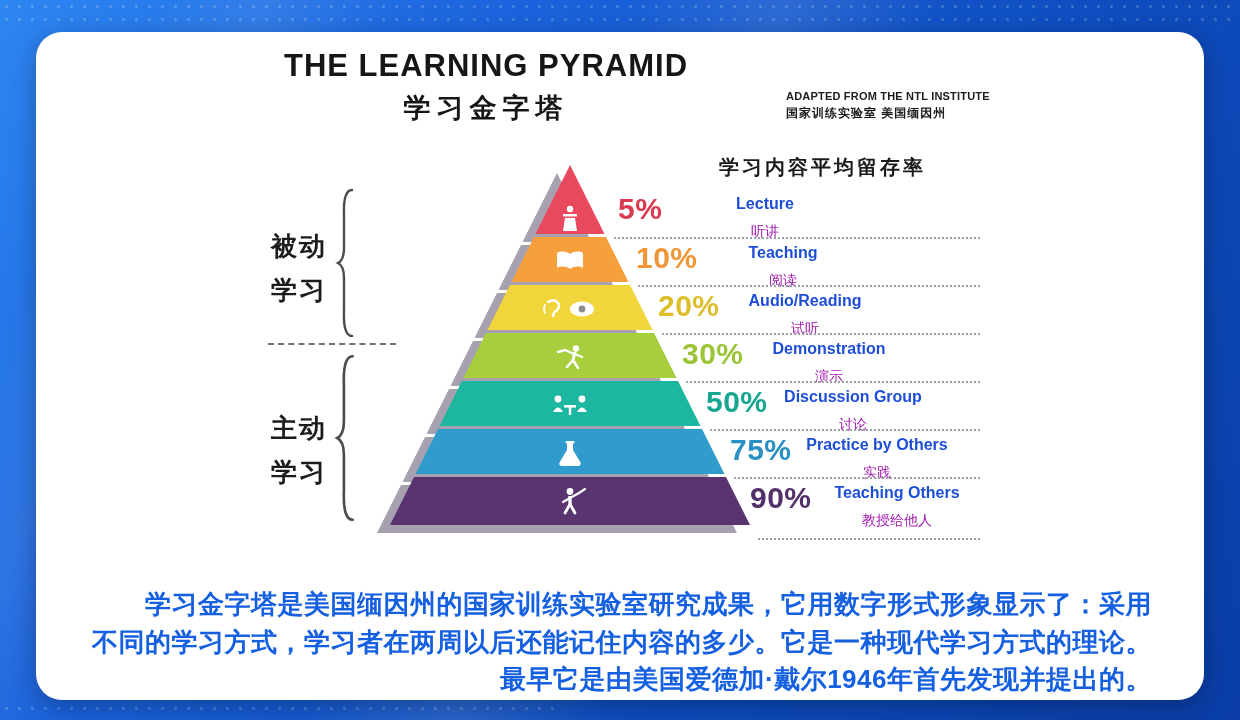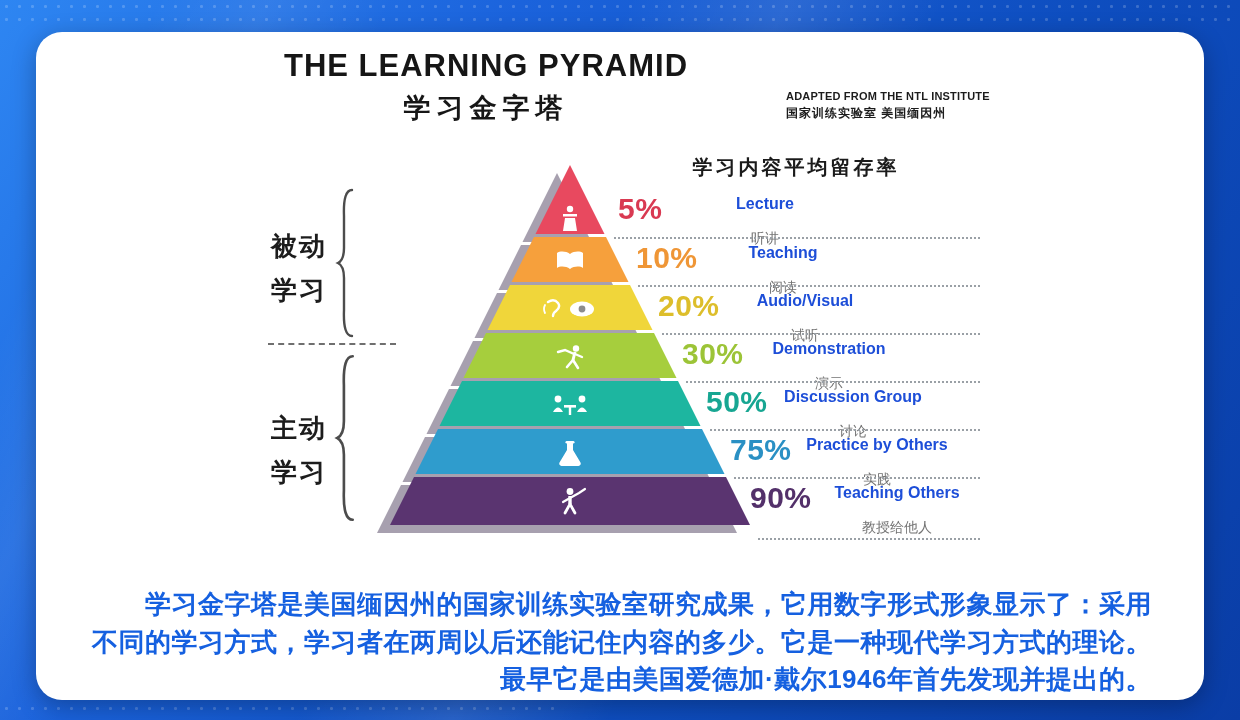--- a/index.html
+++ b/index.html
@@ -25,40 +25,40 @@
 
   .title-en { position:absolute; left:180px; top:16px; width:540px; text-align:center;
     font-size:31px; font-weight:bold; color:#161616; letter-spacing:1px; }
   .title-zh { position:absolute; left:180px; top:58px; width:540px; text-align:center;
     font-size:27px; font-weight:bold; color:#161616; letter-spacing:6px; }
 
   .attribution { position:absolute; left:750px; top:58px; width:240px; }
   .attribution .l1 { font-size:11px; font-weight:bold; color:#1c1c1c; letter-spacing:0.2px; }
   .attribution .l2 { font-size:12px; font-weight:bold; color:#1c1c1c; margin-top:3px; letter-spacing:1px; }
 
-  .retention-header { position:absolute; left:630px; top:122px; width:260px; text-align:center;
+  .retention-header { position:absolute; left:630px; top:122px; width:260px; text-align:right;
     font-size:20px; font-weight:bold; color:#1a1a1a; letter-spacing:3px; }
 
   .pyramid { position:absolute; left:354px; top:133px; width:360px; height:360px;
     filter: drop-shadow(-13px 8px 0 rgba(45,28,64,0.42)); }
   .level { width:360px; display:flex; align-items:center; justify-content:center; }
   .level.apex { height:72px; align-items:flex-end; padding-bottom:6px; box-sizing:border-box;
     clip-path:polygon(180px 0px,214.5px 69px,145.5px 69px); }
   .level.h48 { height:48px; }
   .lv1 { clip-path:polygon(144px 0px,216px 0px,238.5px 45px,121.5px 45px); }
   .lv2 { clip-path:polygon(120px 0px,240px 0px,262.5px 45px,97.5px 45px); }
   .lv3 { clip-path:polygon(96px 0px,264px 0px,286.5px 45px,73.5px 45px); }
   .lv4 { clip-path:polygon(72px 0px,288px 0px,310.5px 45px,49.5px 45px); }
   .lv5 { clip-path:polygon(48px 0px,312px 0px,334.5px 45px,25.5px 45px); }
   .lv6 { clip-path:polygon(24px 0px,336px 0px,360px 48px,0px 48px); }
 
   .pct { position:absolute; font-size:30px; font-weight:bold; letter-spacing:0.5px; }
   .lvl-label { position:absolute; width:170px; text-align:center; }
   .lvl-en { font-size:16px; font-weight:bold; color:#1d4ed8; }
-  .lvl-zh { font-size:14px; color:#737373; margin-top:17px; }
+  .lvl-zh { font-size:14px; color:#a21caf; margin-top:10px; }
 
   .dotline { position:absolute; border-top:2px dotted #9aa0a6; height:0; }
 
   .brace { position:absolute; width:22px; }
   .side-label { position:absolute; width:70px; text-align:center;
     font-size:26px; font-weight:600; color:#1c1c1c; letter-spacing:2px; }
   .side-label div { line-height:44px; }
   .section-divider { position:absolute; left:232px; top:311px; width:128px;
     border-top:2px dashed #6f6f6f; height:0; }
 
@@ -171,21 +171,21 @@
 
   <div class="lvl-label" style="left:644px; top:163px;">
     <div class="lvl-en">Lecture</div>
     <div class="lvl-zh">听讲</div>
   </div>
   <div class="lvl-label" style="left:662px; top:212px;">
     <div class="lvl-en">Teaching</div>
     <div class="lvl-zh">阅读</div>
   </div>
   <div class="lvl-label" style="left:684px; top:260px;">
-    <div class="lvl-en">Audio/Visual</div>
+    <div class="lvl-en">Audio/Reading</div>
     <div class="lvl-zh">试听</div>
   </div>
   <div class="lvl-label" style="left:708px; top:308px;">
     <div class="lvl-en">Demonstration</div>
     <div class="lvl-zh">演示</div>
   </div>
   <div class="lvl-label" style="left:732px; top:356px;text-align:center;">
     <div class="lvl-en">Discussion Group</div>
     <div class="lvl-zh">讨论</div>
   </div>

